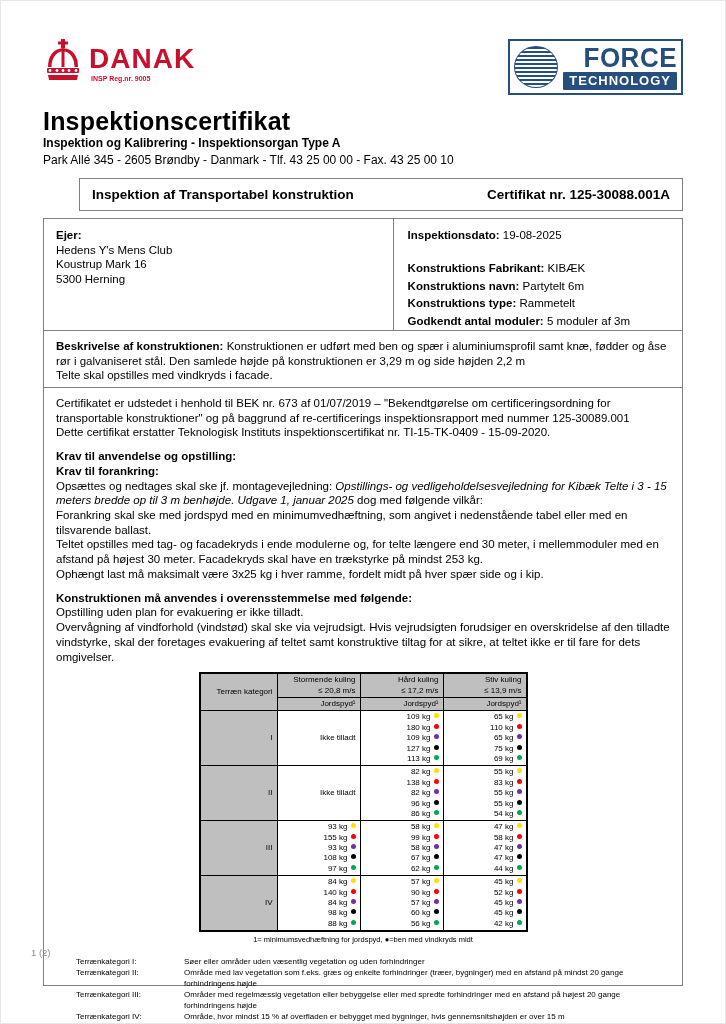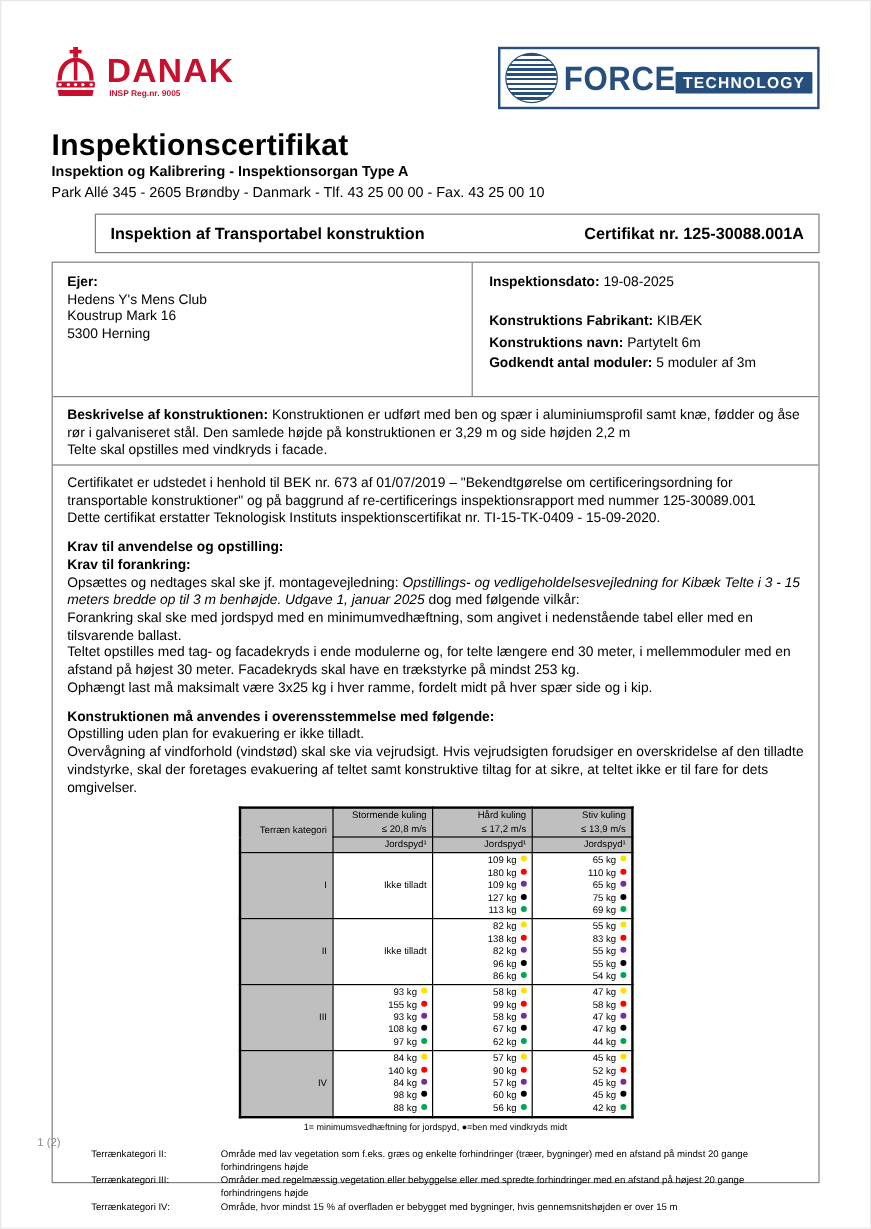--- a/index.html
+++ b/index.html
@@ -20,21 +20,21 @@
   .logo-row{display:flex;justify-content:space-between;align-items:flex-start;height:58px;}
   .danak{display:flex;align-items:flex-start;gap:6px;}
   .danak-text{display:flex;flex-direction:column;margin-top:6px;}
   .danak-name{color:#c8102e;font-size:28px;font-weight:bold;letter-spacing:1px;line-height:1;}
   .danak-reg{color:#c8102e;font-size:7px;font-weight:bold;margin-top:2px;margin-left:2px;}
   .crown{width:40px;height:44px;}
 
   .force-logo{border:2px solid #274f7d;background:#fff;padding:3px 4px;display:flex;align-items:center;gap:5px;}
   .force-globe{width:42px;height:40px;border-radius:50%;border:1px solid #274f7d;
     background:repeating-linear-gradient(#274f7d 0px,#274f7d 2px,#ffffff 2px,#ffffff 4px);}
-  .force-right{display:flex;flex-direction:row;align-items:flex-end;}
+  .force-right{display:flex;flex-direction:column;align-items:flex-end;}
   .force-word{color:#274f7d;font-weight:bold;font-size:26px;line-height:1;letter-spacing:0.5px;transform:scaleY(1.08);}
   .force-tech{background:#274f7d;color:#fff;font-size:13px;font-weight:bold;letter-spacing:1px;
     padding:1px 6px 2px 6px;margin-top:2px;border-radius:1px;}
 
   .doc-title{font-size:25px;font-weight:bold;margin-top:10px;letter-spacing:0.2px;}
   .doc-subtitle{font-size:12px;font-weight:bold;margin-top:0;}
   .doc-address{font-size:12px;margin-top:3px;}
 
   
   .cert-bar{margin-top:11px;border:1px solid #7f7f7f;display:flex;justify-content:space-between;
@@ -136,20 +136,21 @@
         <div class="sec1-left">
           <div class="owner-label">Ejer:</div>
           <div class="owner-line">Hedens Y's Mens Club</div>
           <div class="owner-line">Koustrup Mark 16</div>
           <div class="owner-line">5300 Herning</div>
         </div>
         <div class="sec1-right">
           <div class="insp-date"><b>Inspektionsdato:</b><span> 19-08-2025</span></div>
           <div class="field-line"><b>Konstruktions Fabrikant:</b><span> KIBÆK</span></div>
           <div class="field-line"><b>Konstruktions navn:</b><span> Partytelt 6m</span></div>
+          <div class="field-line"><b>Konstruktions type:</b><span> Rammetelt</span></div>
           <div class="field-line"><b>Godkendt antal moduler:</b><span> 5 moduler af 3m</span></div>
         </div>
       </div>
 
       <div class="sec2">
         <div class="para"><b>Beskrivelse af konstruktionen:</b><span> Konstruktionen er udført med ben og spær i aluminiumsprofil samt knæ, fødder og åse rør i galvaniseret stål. Den samlede højde på konstruktionen er 3,29 m og side højden 2,2 m</span></div>
         <div class="para">Telte skal opstilles med vindkryds i facade.</div>
       </div>
 
       <div class="sec3">
@@ -278,20 +279,24 @@
                     <div class="val"><span>42 kg</span><span class="dot" style="background: rgb(0, 166, 81);"></span></div>
                   </td>
                 </tr>
               </tbody>
           </table>
           <div class="tbl-foot">1= minimumsvedhæftning for jordspyd,  ●=ben med vindkryds midt</div>
         </div>
 
         <div class="terrain">
           <div class="trow">
+              <span class="tlabel">Terrænkategori I:</span>
+              <span class="ttext">Søer eller områder uden væsentlig vegetation og uden forhindringer</span>
+            </div>
+          <div class="trow">
               <span class="tlabel">Terrænkategori II:</span>
               <span class="ttext">Område med lav vegetation som f.eks. græs og enkelte forhindringer (træer, bygninger) med en afstand på mindst 20 gange forhindringens højde</span>
             </div>
           <div class="trow">
               <span class="tlabel">Terrænkategori III:</span>
               <span class="ttext">Områder med regelmæssig vegetation eller bebyggelse eller med spredte forhindringer med en afstand på højest 20 gange forhindringens højde</span>
             </div>
           <div class="trow">
               <span class="tlabel">Terrænkategori IV:</span>
               <span class="ttext">Område, hvor mindst 15 % af overfladen er bebygget med bygninger, hvis gennemsnitshøjden er over 15 m</span>

